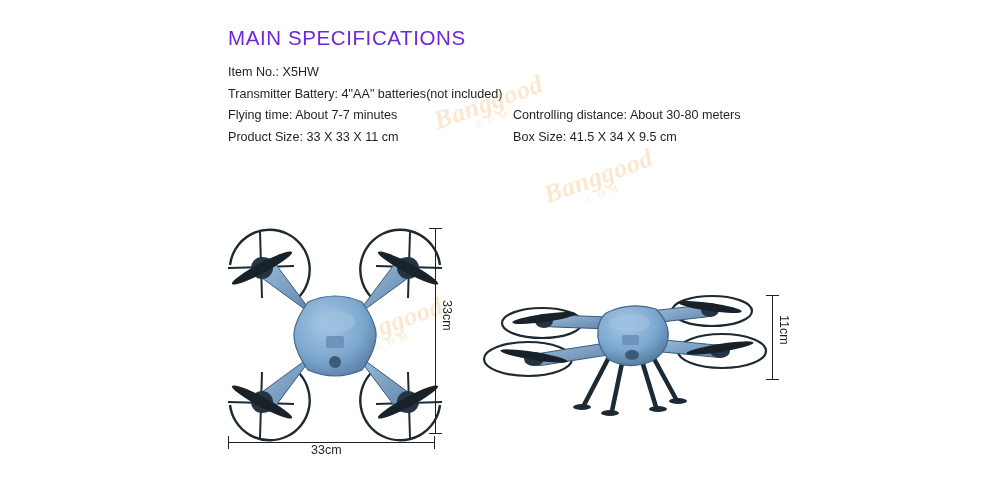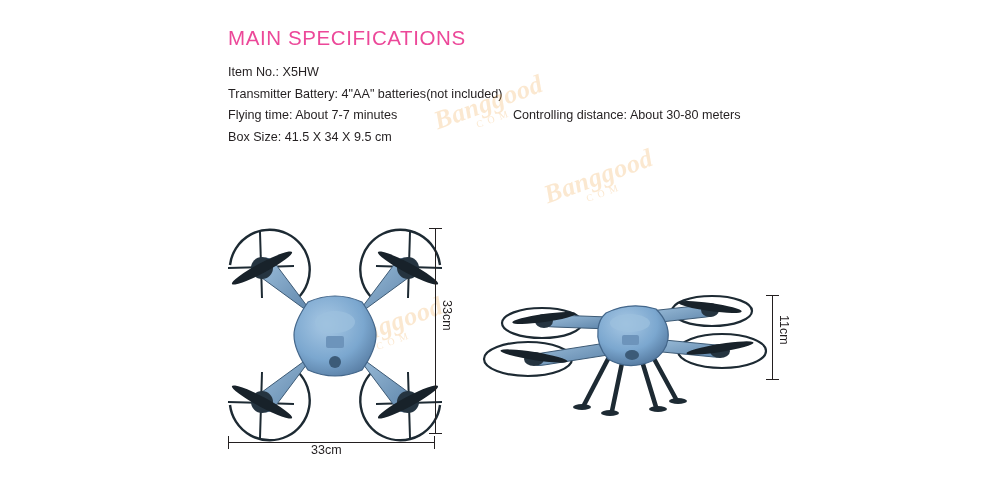--- a/index.html
+++ b/index.html
@@ -16,21 +16,21 @@
     color: #231f20;
   }
 
   
   .title {
     position: absolute;
     left: 228px;
     top: 26px;
     font-size: 20.5px;
     letter-spacing: 0.6px;
-    color: #ec4899;
+    color: #6d28d9;
     font-weight: 400;
     white-space: nowrap;
   }
 
   
   .specs {
     position: absolute;
     left: 228px;
     top: 62px;
     width: 540px;
@@ -117,20 +117,21 @@
     <span class="spec-right"></span>
   </div>
   <div class="spec-row">
     <span class="spec-left">Transmitter Battery: 4"AA" batteries(not included)</span>
   </div>
   <div class="spec-row">
     <span class="spec-left">Flying time: About 7-7 minutes</span>
     <span class="spec-right">Controlling distance: About 30-80 meters</span>
   </div>
   <div class="spec-row">
+    <span class="spec-left">Product Size: 33 X 33 X 11 cm</span>
     <span class="spec-right">Box Size: 41.5 X 34 X 9.5 cm</span>
   </div>
   <div class="spec-row">
     <span class="spec-right"></span>
   </div>
 </div>
 
 <div class="wm wm-1">
   <span class="wm-main">Banggood</span>
   <span class="wm-sub">COM</span>

